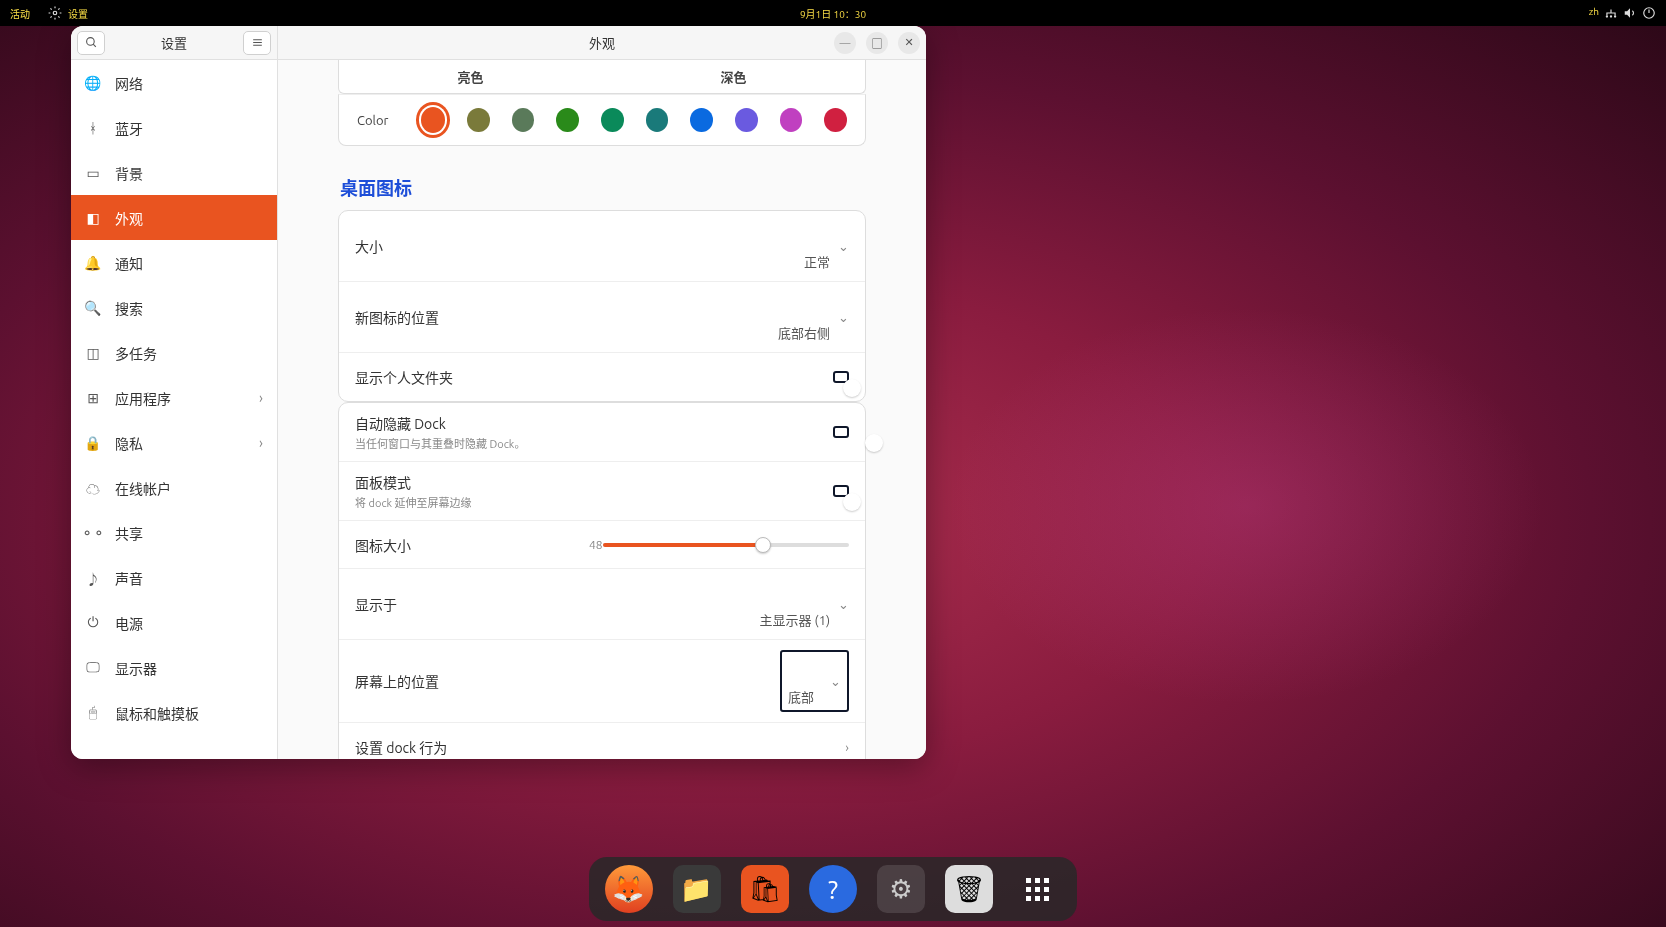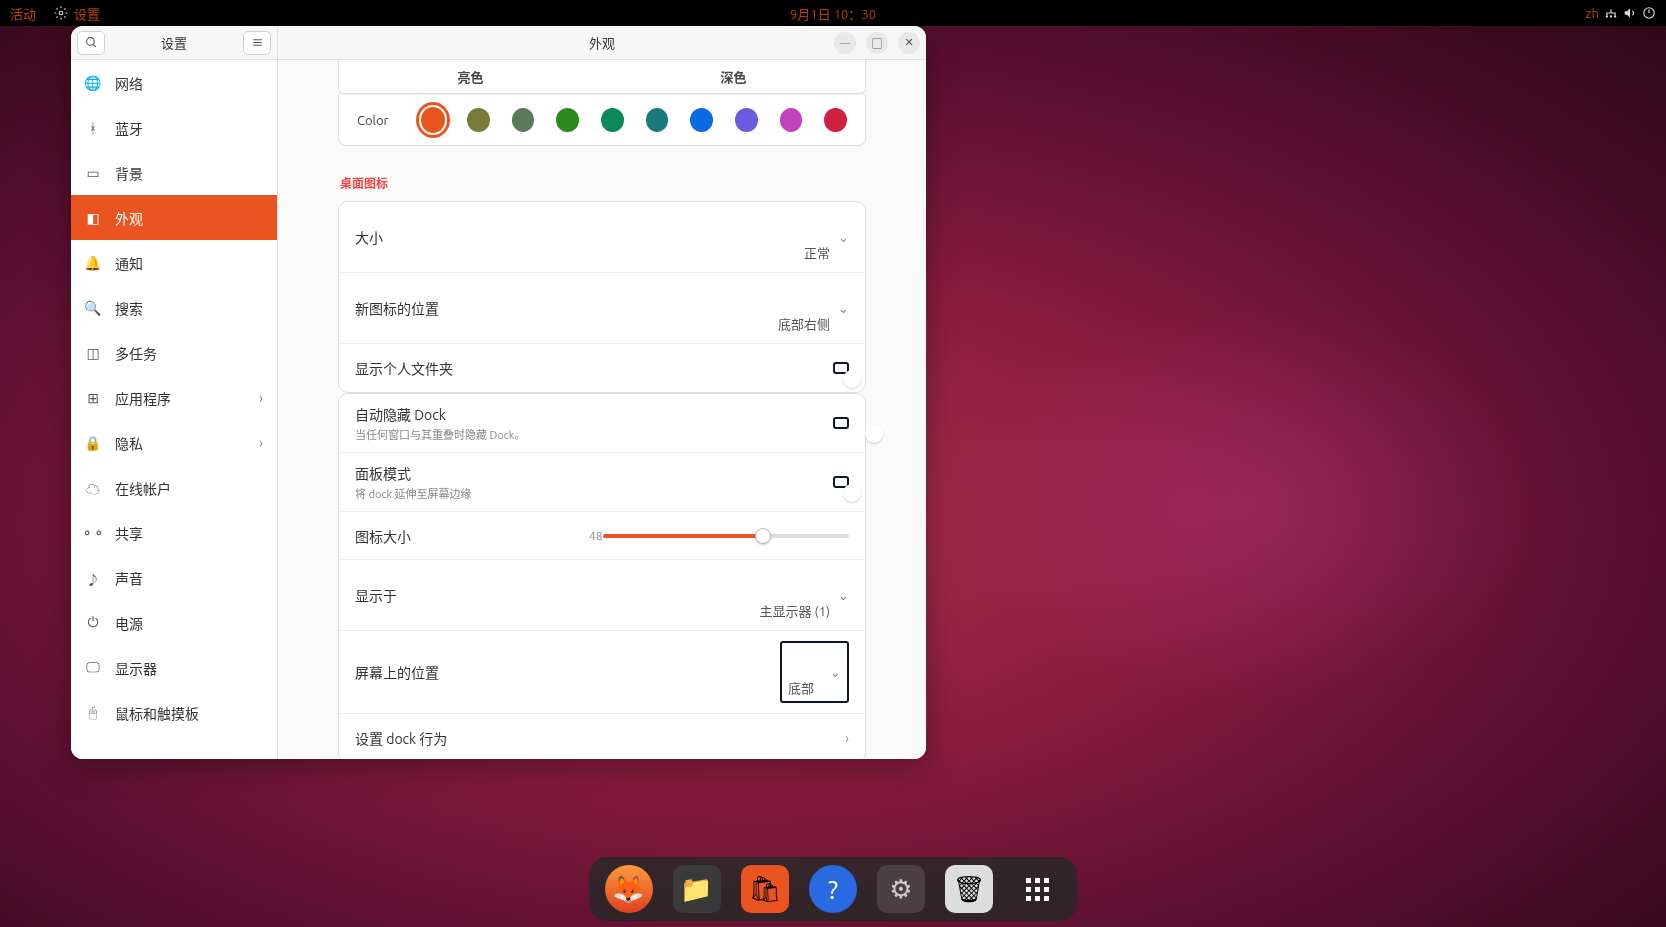--- a/index.html
+++ b/index.html
@@ -1,18 +1,18 @@
 <!DOCTYPE html>
 <html><head>
 <meta charset="utf-8">
 <style>
 * { margin: 0; padding: 0; box-sizing: border-box; font-family: "Ubuntu", "Noto Sans CJK SC", sans-serif; }
 body { width: 1666px; height: 927px; overflow: hidden; background: #000; position: relative; }
 
-.topbar { height: 26px; background: #000; color: #c2410c; display: flex; align-items: center; padding: 12px 10px; font-size: 13px; }
+.topbar { height: 26px; background: #000; color: #fde047; display: flex; align-items: center; padding: 12px 10px; font-size: 10px; }
 .topbar .left { display: flex; gap: 18px; align-items: center; }
 .topbar .center { position: absolute; left: 50%; transform: translateX(-50%); }
 .topbar .right { margin-left: auto; display: flex; gap: 5px; align-items: flex-start; }
 
 .desktop { position: absolute; top: 26px; left: 0; right: 0; bottom: 0; background: radial-gradient(ellipse at 45% 55%, #ad2f4f 0%, #8a1c3f 35%, #5c1030 65%, #2d0818 100%); }
 .desktop::before { content: ""; position: absolute; right: 120px; top: 280px; width: 600px; height: 400px; background: radial-gradient(ellipse, rgba(200,70,150,0.3), transparent 70%); pointer-events: none; }
 
 .window { position: absolute; top: 0; left: 71px; width: 855px; height: 733px; background: #fff; border-radius: 12px; box-shadow: 0 8px 32px rgba(0,0,0,.35); overflow: hidden; display: flex; flex-direction: column; }
 
 .titlebar { height: 34px; display: flex; border-bottom: 1px solid #e0e0e0; background: #f6f6f6; }
@@ -33,21 +33,21 @@
 .side-item .chev { position: absolute; right: 14px; color: #888; font-size: 14px; }
 
 .content { flex: 1; overflow-y: auto; padding: 0 60px 30px; background: #fafafa; }
 .theme-tabs { display: flex; border: 1px solid #ddd; border-top: none; border-radius: 0 0 6px 6px; background: #fff; height: 34px; margin-bottom: 0; }
 .theme-tabs div { flex: 1; display: flex; align-items: center; justify-content: center; font-size: 13px; color: #444; font-weight: bold; }
 .color-row { display: flex; align-items: center; gap: 22px; border: 1px solid #ddd; border-top: 1px solid #eee; border-radius: 0 0 8px 8px; background: #fff; padding: 12px 18px; margin-top: 0; }
 .color-label { font-size: 13px; color: #444; margin-right: 10px; }
 .swatch { width: 24px; height: 24px; border-radius: 50%; cursor: pointer; }
 .swatch.selected { box-shadow: 0 0 0 2px #fff, 0 0 0 5px #e95420; width: 26px; height: 26px; }
 
-.section-title { font-size: 12px; color: #ef4444; font-weight: 600; margin: 28px 0 10px 2px; }
+.section-title { font-size: 18px; color: #1d4ed8; font-weight: 600; margin: 28px 0 10px 2px; }
 .panel { border: 1px solid #ddd; border-radius: 10px; background: #fff; }
 .row { min-height: 48px; padding: 10px 16px; display: flex; align-items: center; border-bottom: 1px solid #eee; }
 .row:last-child { border-bottom: none; }
 .row .label { font-size: 14px; color: #333; }
 .row .sub { font-size: 11px; color: #888; margin-top: 2px; }
 .row .value { margin-left: auto; font-size: 13px; color: #555; margin-right: 8px; margin-top: 31px; }
 .row .chev-small { color: #888; font-size: 13px; }
 
 .toggle { margin-left: auto; width: 44px; height: 22px; border-radius: 11px; background: #ccc; position: relative; cursor: pointer; }
 .toggle .knob { position: absolute; top: 2px; left: 2px; width: 18px; height: 18px; border-radius: 50%; background: #fff; box-shadow: 0 1px 2px rgba(0,0,0,.2); }

